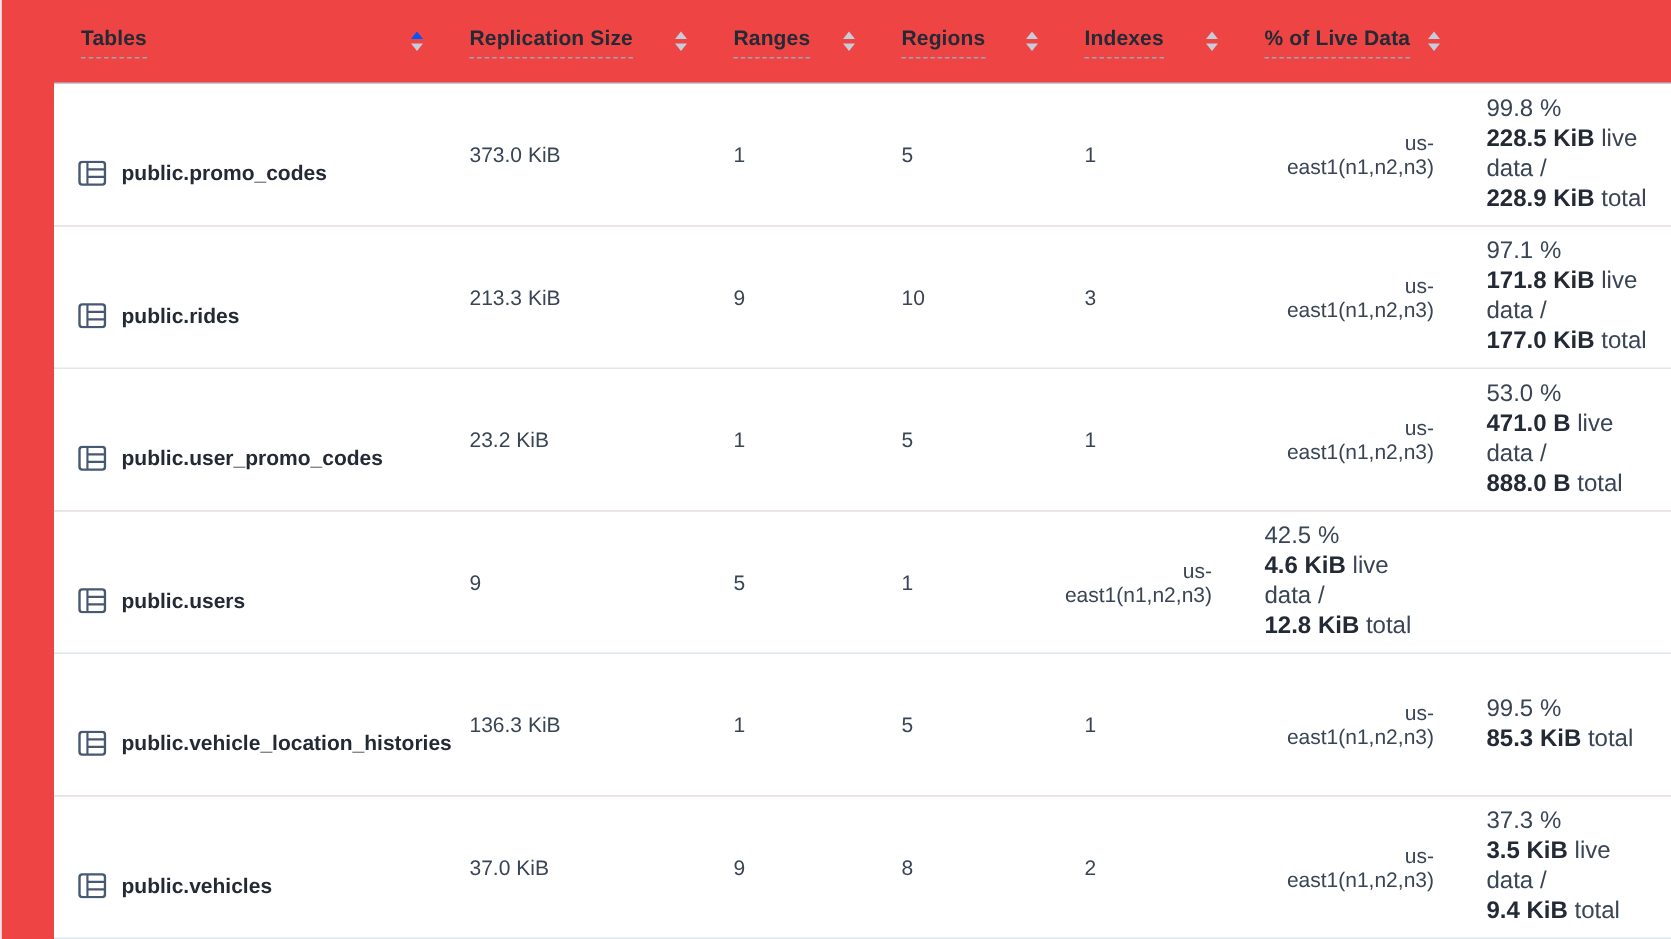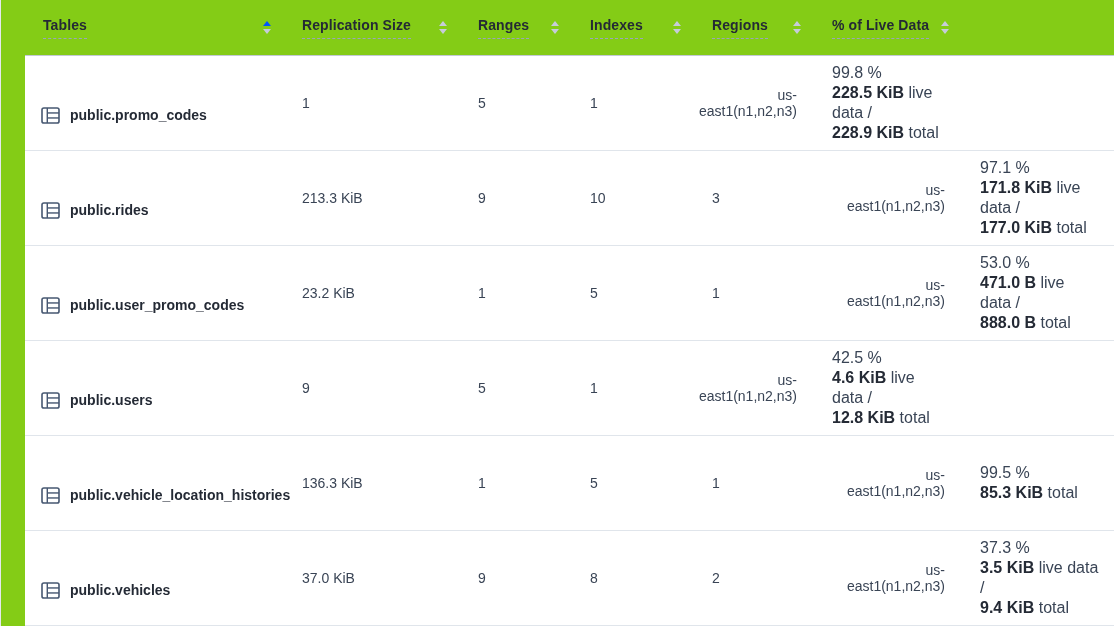--- a/index.html
+++ b/index.html
@@ -2,21 +2,21 @@
 <html><head>
 <meta charset="utf-8">
 <style>
   * { margin:0; padding:0; box-sizing:border-box; }
   html,body { width:1114px; height:626px; background:#fcfcfd; overflow:hidden; }
   body {
     font-family:"Liberation Sans", sans-serif;
     color:#394455;
     border-left:1px solid #e5e8ee;
   }
-  .table-wrap { width:100%; background:#84cc16; }
+  .table-wrap { width:100%; background:#ef4444;padding-left:11px; }
 
   .row {
     margin-left:24px;
     display:grid;
     grid-template-columns:262px 176px 112px 122px 120px 148px minmax(0,1fr);
     align-items:center;
   }
 
   
   .header-row { height:56px; border-bottom:1px solid #c3cad4; }
@@ -72,34 +72,34 @@
       <span class="tri tri-down"></span>
     </span>
   </div>
       <div class="header-cell col-2">
     <span class="header-label">Ranges</span>
     <span class="sort-icon">
       <span class="tri tri-up"></span>
       <span class="tri tri-down"></span>
     </span>
   </div>
+      <div class="header-cell col-5">
+    <span class="header-label">Regions</span>
+    <span class="sort-icon">
+      <span class="tri tri-up"></span>
+      <span class="tri tri-down"></span>
+    </span>
+  </div>
       <div class="header-cell col-4">
     <span class="header-label">Indexes</span>
     <span class="sort-icon">
       <span class="tri tri-up"></span>
       <span class="tri tri-down"></span>
     </span>
   </div>
-      <div class="header-cell col-5">
-    <span class="header-label">Regions</span>
-    <span class="sort-icon">
-      <span class="tri tri-up"></span>
-      <span class="tri tri-down"></span>
-    </span>
-  </div>
       <div class="header-cell col-6">
     <span class="header-label">% of Live Data</span>
     <span class="sort-icon">
       <span class="tri tri-up"></span>
       <span class="tri tri-down"></span>
     </span>
   </div>
     </div>
   <div>
       <div class="row body-row">
@@ -107,20 +107,21 @@
       <span class="table-glyph">
         <svg width="19" height="17" viewBox="0 0 20 18">
           <rect x="1" y="1" width="18" height="16" rx="2" fill="none" stroke="#475872" stroke-width="1.7"></rect>
           <line x1="6.6" y1="1" x2="6.6" y2="17" stroke="#475872" stroke-width="1.5"></line>
           <line x1="6.6" y1="6.3" x2="19" y2="6.3" stroke="#475872" stroke-width="1.5"></line>
           <line x1="6.6" y1="11.6" x2="19" y2="11.6" stroke="#475872" stroke-width="1.5"></line>
         </svg>
       </span>
       <span class="table-name">public.promo_codes</span>
     </div>
+    <div class="cell col-1">373.0 KiB</div>
     <div class="cell col-2">1</div>
     <div class="cell col-3">5</div>
     <div class="cell col-4">1</div>
     <div class="cell col-5">us-east1(n1,n2,n3)</div>
     <div class="cell col-6">
       <div class="live-lines">
         <div>99.8 %</div>
         <div><span class="live-val">228.5 KiB</span> <span class="live-rest">live data /</span></div>
         <div><span class="live-val">228.9 KiB</span> <span class="live-rest">total</span></div>
       </div>

